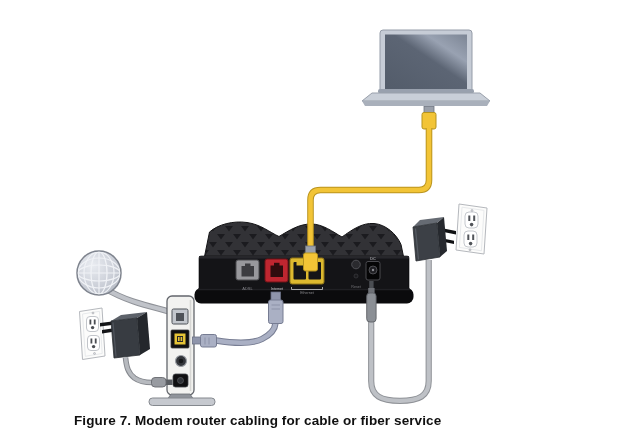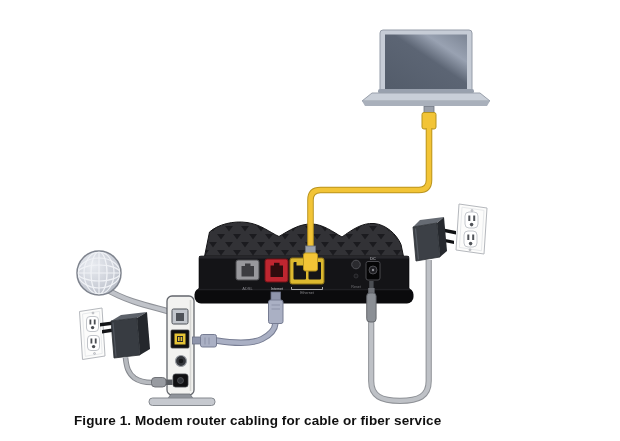--- a/index.html
+++ b/index.html
@@ -230,14 +230,14 @@
     </g>
     <path d="M 429 128 L 429 180 Q 429 190 419 190 L 320.5 190 Q 310.5 190 310.5 200 L 310.5 249" fill="none" stroke="#bb951f" stroke-width="6.6"></path>
     <path d="M 429 128 L 429 180 Q 429 190 419 190 L 320.5 190 Q 310.5 190 310.5 200 L 310.5 249" fill="none" stroke="#f2c436" stroke-width="4.6"></path>
     <g>
       <rect x="305.5" y="246" width="10" height="8" fill="#9aa0aa" stroke="#6e7481" stroke-width="0.8"></rect>
       <rect x="303.5" y="253" width="14" height="18" rx="2" fill="#f2c436" stroke="#b5931e" stroke-width="1"></rect>
     </g>
   </g>
 </svg>
 
-<div class="caption">Figure 1. Modem router cabling for cable or fiber service</div>
+<div class="caption">Figure 7. Modem router cabling for cable or fiber service</div>
 </div>
 
 </body></html>

